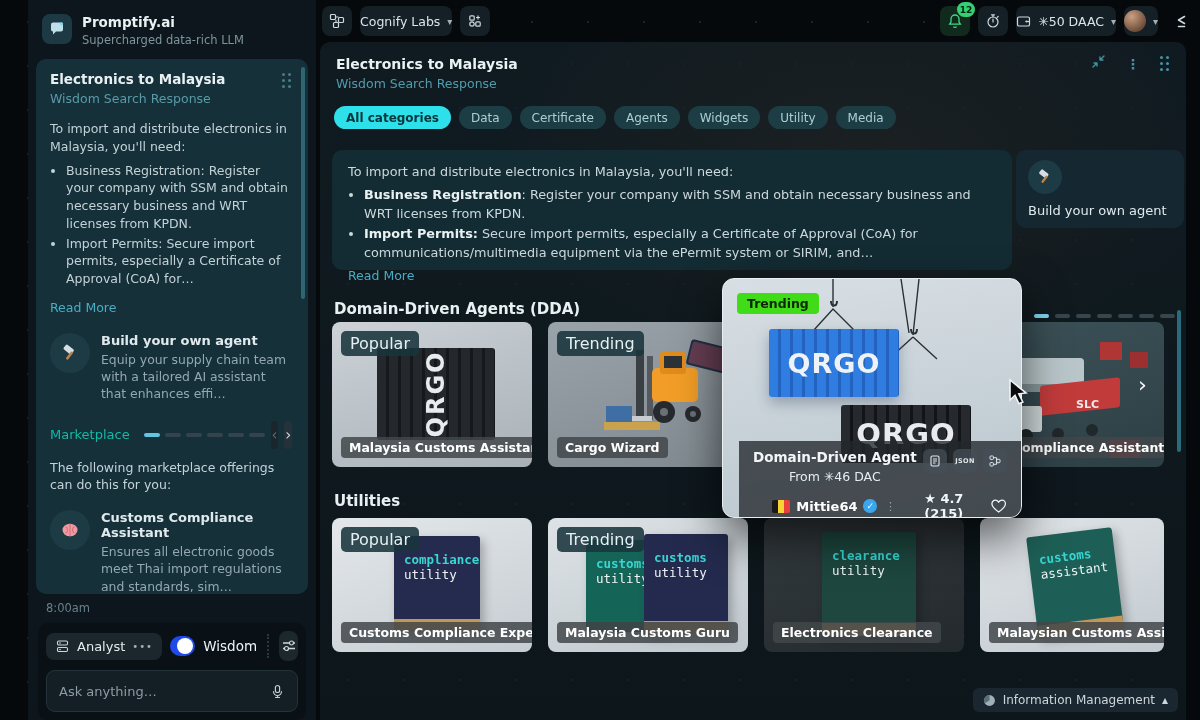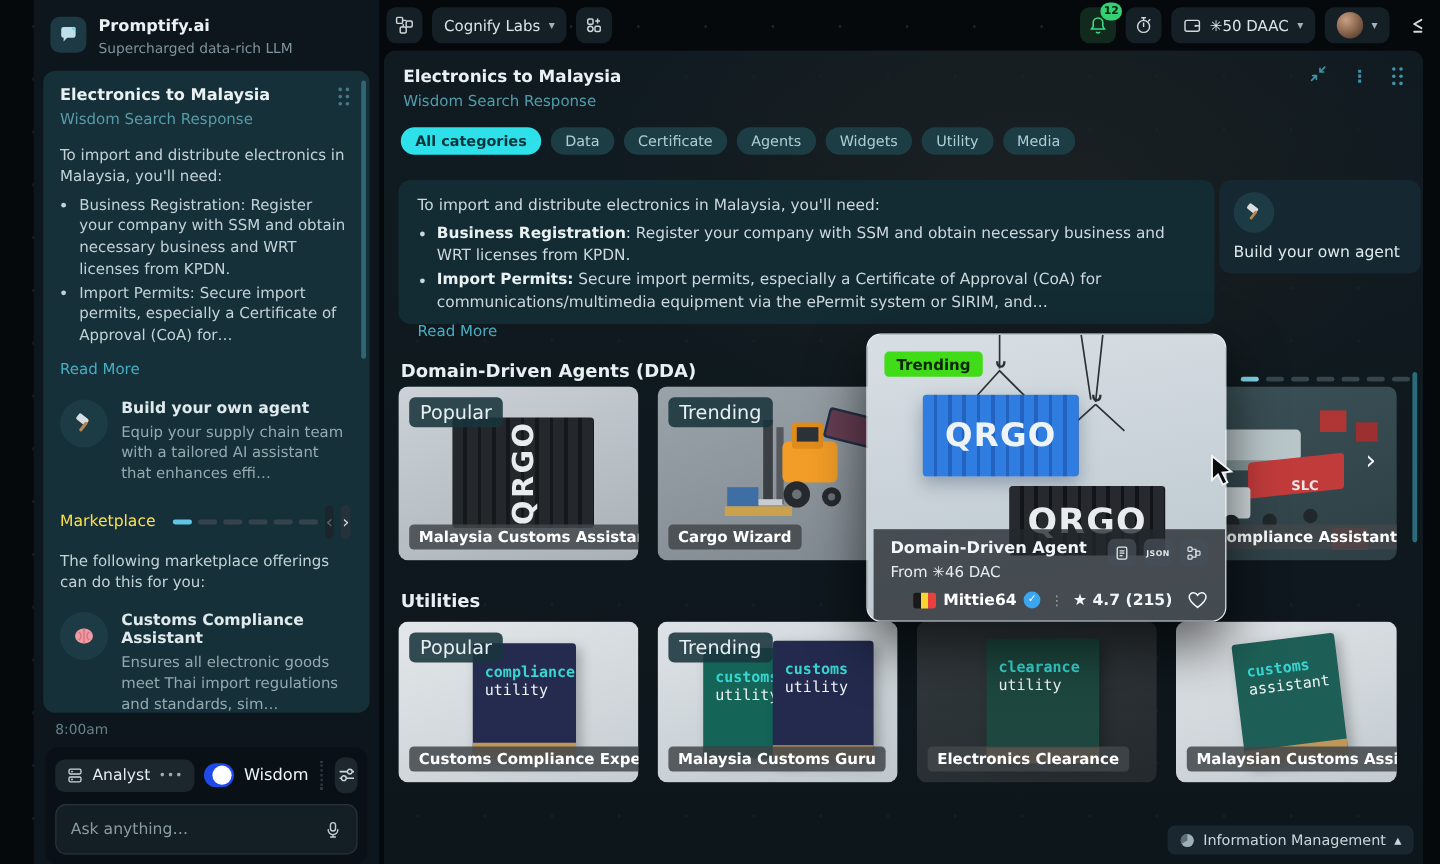--- a/index.html
+++ b/index.html
@@ -33,21 +33,21 @@
   .rc-body li { margin-bottom:2px; }
   .link { color:#46aec2; font-size:12.5px; margin-top:9px; display:inline-block; cursor:pointer; }
 
   .mp-item { display:flex; gap:11px; margin-top:16px; align-items:flex-start; }
   .mp-ico { width:40px; height:40px; border-radius:50%; background:#1d3b44; flex:0 0 auto;
     display:flex; align-items:center; justify-content:center; }
   .mp-t { font-size:13px; font-weight:600; color:#e0eaed; }
   .mp-d { font-size:12.4px; color:#94a8af; line-height:1.4; margin-top:3px; }
 
   .mp-header { display:flex; align-items:center; margin-top:18px; gap:6px; }
-  .mp-label { font-size:13px; color:#fde047; flex:0 0 auto; margin-right:8px;text-align:center; }
+  .mp-label { font-size:13px; color:#14b8a6; flex:0 0 auto; margin-right:8px;text-align:center; }
   .car-dots { display:flex; gap:5px; flex:1; align-items:center; }
   .car-dots i { width:16px; height:4px; border-radius:2px; background:#35444c; }
   .car-dots i.on { background:#5fc6e4; }
   .nav-btn { width:28px; height:28px; border-radius:7px; background:#26323a; color:#cfdade;
     display:flex; align-items:center; justify-content:center; font-size:15px; cursor:pointer; }
   .nav-btn.dis { background:#1b252c; color:#5a6a72; }
   .json-chip { font-size:6.5px; font-weight:700; color:#cfdade; letter-spacing:.4px; }
 
   .timestamp { font-size:11.5px; color:#68808a; margin:7px 0 0 18px; }
 
@@ -69,21 +69,21 @@
   .ask-row input { flex:1; background:transparent; border:none; outline:none;
     font-size:13px; color:#cfdade; font-family:inherit; }
   .ask-row input::placeholder { color:#8b9ca4; }
 
   
   .topbar { position:absolute; left:322px; top:5px; width:874px; height:32px;
     display:flex; align-items:center; gap:8px; }
   .ibtn { width:30px; height:30px; border-radius:8px; background:#151f26;
     display:flex; align-items:center; justify-content:center; cursor:pointer; }
   .pill { height:30px; border-radius:8px; background:#151f26; display:flex; align-items:center;
-    gap:7px; padding:0 10px; cursor:pointer; }
+    gap:7px; padding:0 0; cursor:pointer; }
   .pill-label { font-size:12.5px; color:#dbe4e8; }
   .chev { font-size:10px; color:#9fb2ba; }
   .tb-right { margin-left:auto; display:flex; align-items:center; gap:8px; }
   .bell-btn { position:relative; background:#122a1d; }
   .bell-badge { position:absolute; top:-4px; right:-5px; min-width:15px; height:15px;
     border-radius:8px; background:#35d073; color:#04240f; font-size:9px; font-weight:700;
     display:flex; align-items:center; justify-content:center; padding:0 3px; }
   .avatar { width:22px; height:22px; border-radius:50%;
     background:radial-gradient(circle at 35% 30%,#caa083,#7d5a44 60%,#40302a); }
 
@@ -154,22 +154,22 @@
     font-size:12.5px; font-weight:600; padding:3px 10px; border-radius:4px; z-index:5; }
   .cont-blue { position:absolute; left:46px; top:50px; width:130px; height:68px;
     background:repeating-linear-gradient(90deg,#2f7de0 0 9px,#2363bf 9px 12px);
     border-radius:3px; display:flex; align-items:center; justify-content:center;
     box-shadow:0 6px 14px rgba(40,60,90,.35); z-index:2; }
   .cont-blue span { color:#eef3f7; font-weight:800; font-size:27px; letter-spacing:1px; }
   .cont-black { position:absolute; left:118px; top:126px; width:130px; height:58px;
     background:repeating-linear-gradient(90deg,#26292d 0 9px,#121417 9px 12px);
     border-radius:3px; display:flex; align-items:center; justify-content:center; z-index:2; }
   .cont-black span { color:#e8ecef; font-weight:800; font-size:29px; letter-spacing:1px; }
-  .popup-overlay { position:absolute; left:5px; right:0; bottom:0; height:76px;
-    background:rgba(34,40,45,.78); padding:8px 14px; z-index:6; }
+  .popup-overlay { position:absolute; left:16px; right:0; bottom:0; height:76px;
+    background:rgba(34,40,45,.78); padding:8px 14px; z-index:6;text-align:center; }
   .po-titlerow { display:flex; align-items:flex-start; }
   .po-title { font-size:13.5px; font-weight:700; color:#f2f6f8; }
   .po-price { font-size:12.5px; color:#e7edf0; margin-top:4px; }
   .po-icons { margin-left:auto; display:flex; gap:6px; }
   .po-ic { width:24px; height:24px; border-radius:6px; background:rgba(70,80,88,.7);
     display:flex; align-items:center; justify-content:center; cursor:pointer; }
   .po-bottom { display:flex; align-items:center; gap:6px; margin-top:7px;padding-left:19px; }
   .flag-be { width:19px; height:13px; border-radius:2px;
     background:linear-gradient(90deg,#1a1a1a 0 33%,#f7d433 33% 66%,#e8413c 66%); }
   .po-seller { font-size:13px; font-weight:700; color:#fff; }

